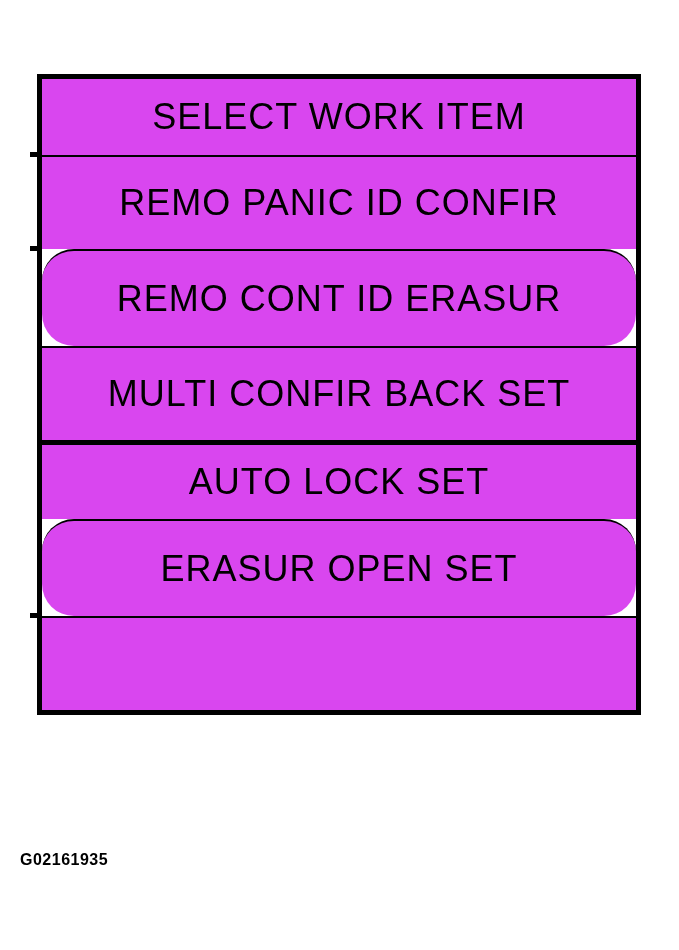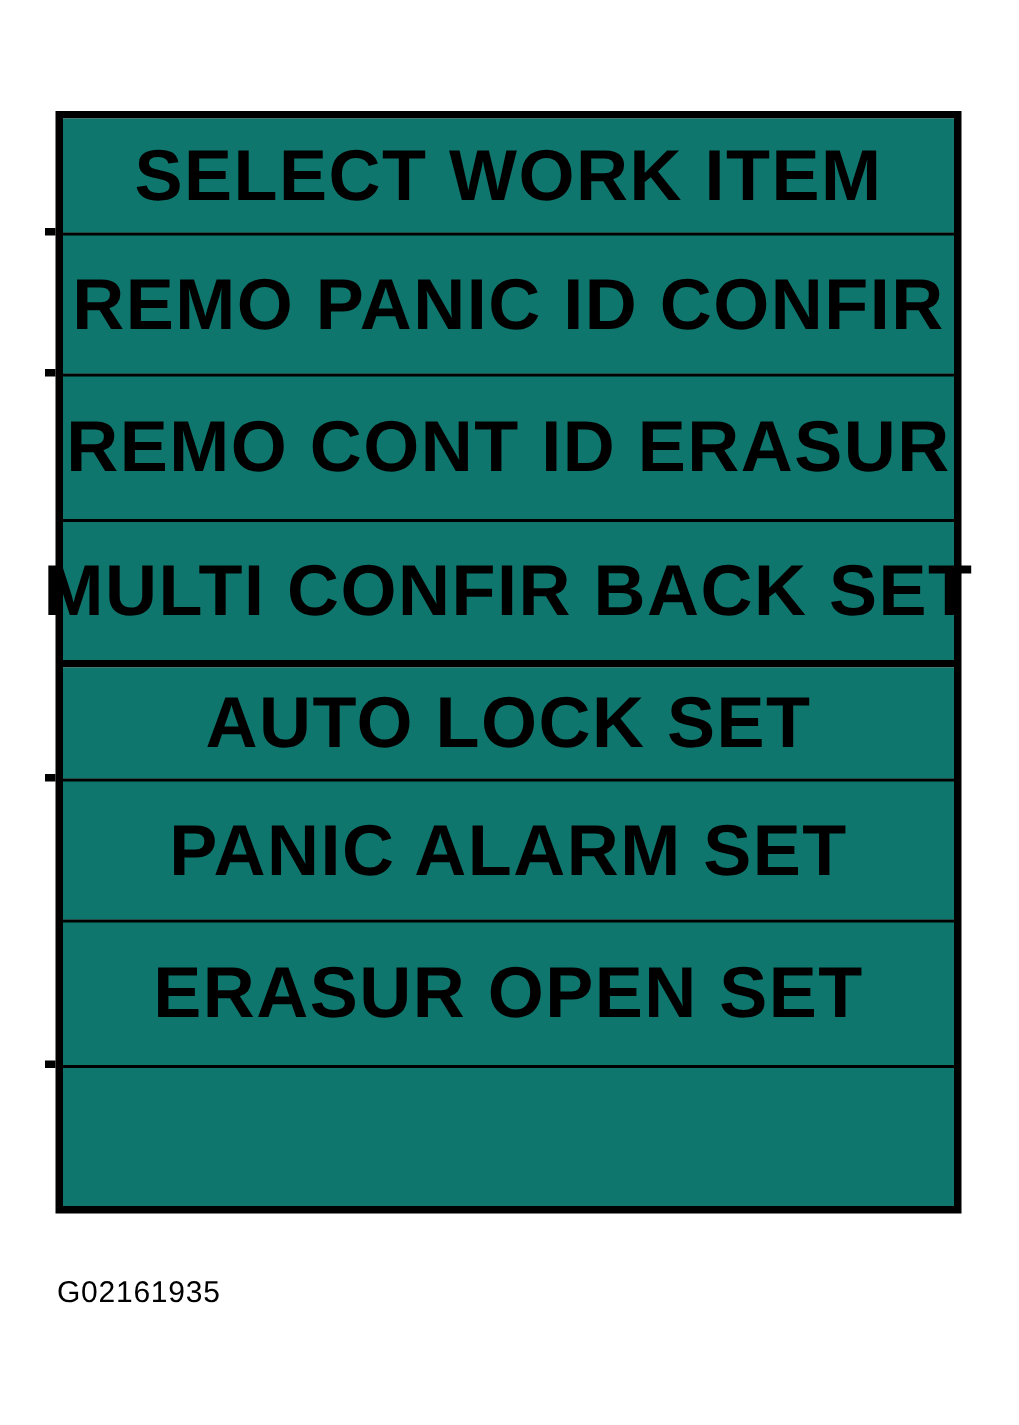--- a/index.html
+++ b/index.html
@@ -26,69 +26,68 @@
   .section-bottom {
     border-top: 5px solid #000000;
   }
   .row {
     position: relative;
     display: flex;
     align-items: center;
     justify-content: center;
     height: 92px;
     color: #000000;
-    font-weight: 700;
-    font-size: 48px;
+    font-weight: 400;
+    font-size: 36px;
     letter-spacing: 1px;
     white-space: nowrap;
-    background: #0f766e;
+    background: #d946ef;
   }
   .row + .row {
     border-top: 2px solid #000000;
   }
   .row.h-first  { height: 76px; }
-  .row.h-tall   { height: 95px; }
+  .row.h-tall   { height: 95px; border-radius: 32px; }
   .row.h-short  { height: 74px; }
   
   .row.tick::before {
     content: "";
     position: absolute;
     left: -12px;
     top: -5px;
     width: 7px;
     height: 5px;
     background: #000000;
   }
   .figure-id {
     position: absolute;
-    left: 38px;
+    left: 20px;
     top: 851px;
-    font-size: 20px;
-    font-weight: 400;
+    font-size: 16px;
+    font-weight: 700;
     letter-spacing: 0.5px;
     color: #000000;
   }
 </style>
 </head>
 <body>
 
 <div class="page">
 
   <div class="menu-table">
 
     <div class="section-top">
       <div class="row h-first">SELECT WORK ITEM</div>
       <div class="row tick">REMO PANIC ID CONFIR</div>
       <div class="row h-tall tick">REMO CONT ID ERASUR</div>
       <div class="row">MULTI CONFIR BACK SET</div>
     </div>
 
     <div class="section-bottom">
       <div class="row h-short">AUTO LOCK SET</div>
-      <div class="row tick">PANIC ALARM SET</div>
       <div class="row h-tall">ERASUR OPEN SET</div>
       <div class="row tick"></div>
     </div>
 
   </div>
 
   <div class="figure-id">G02161935</div>
 
 </div>
 

